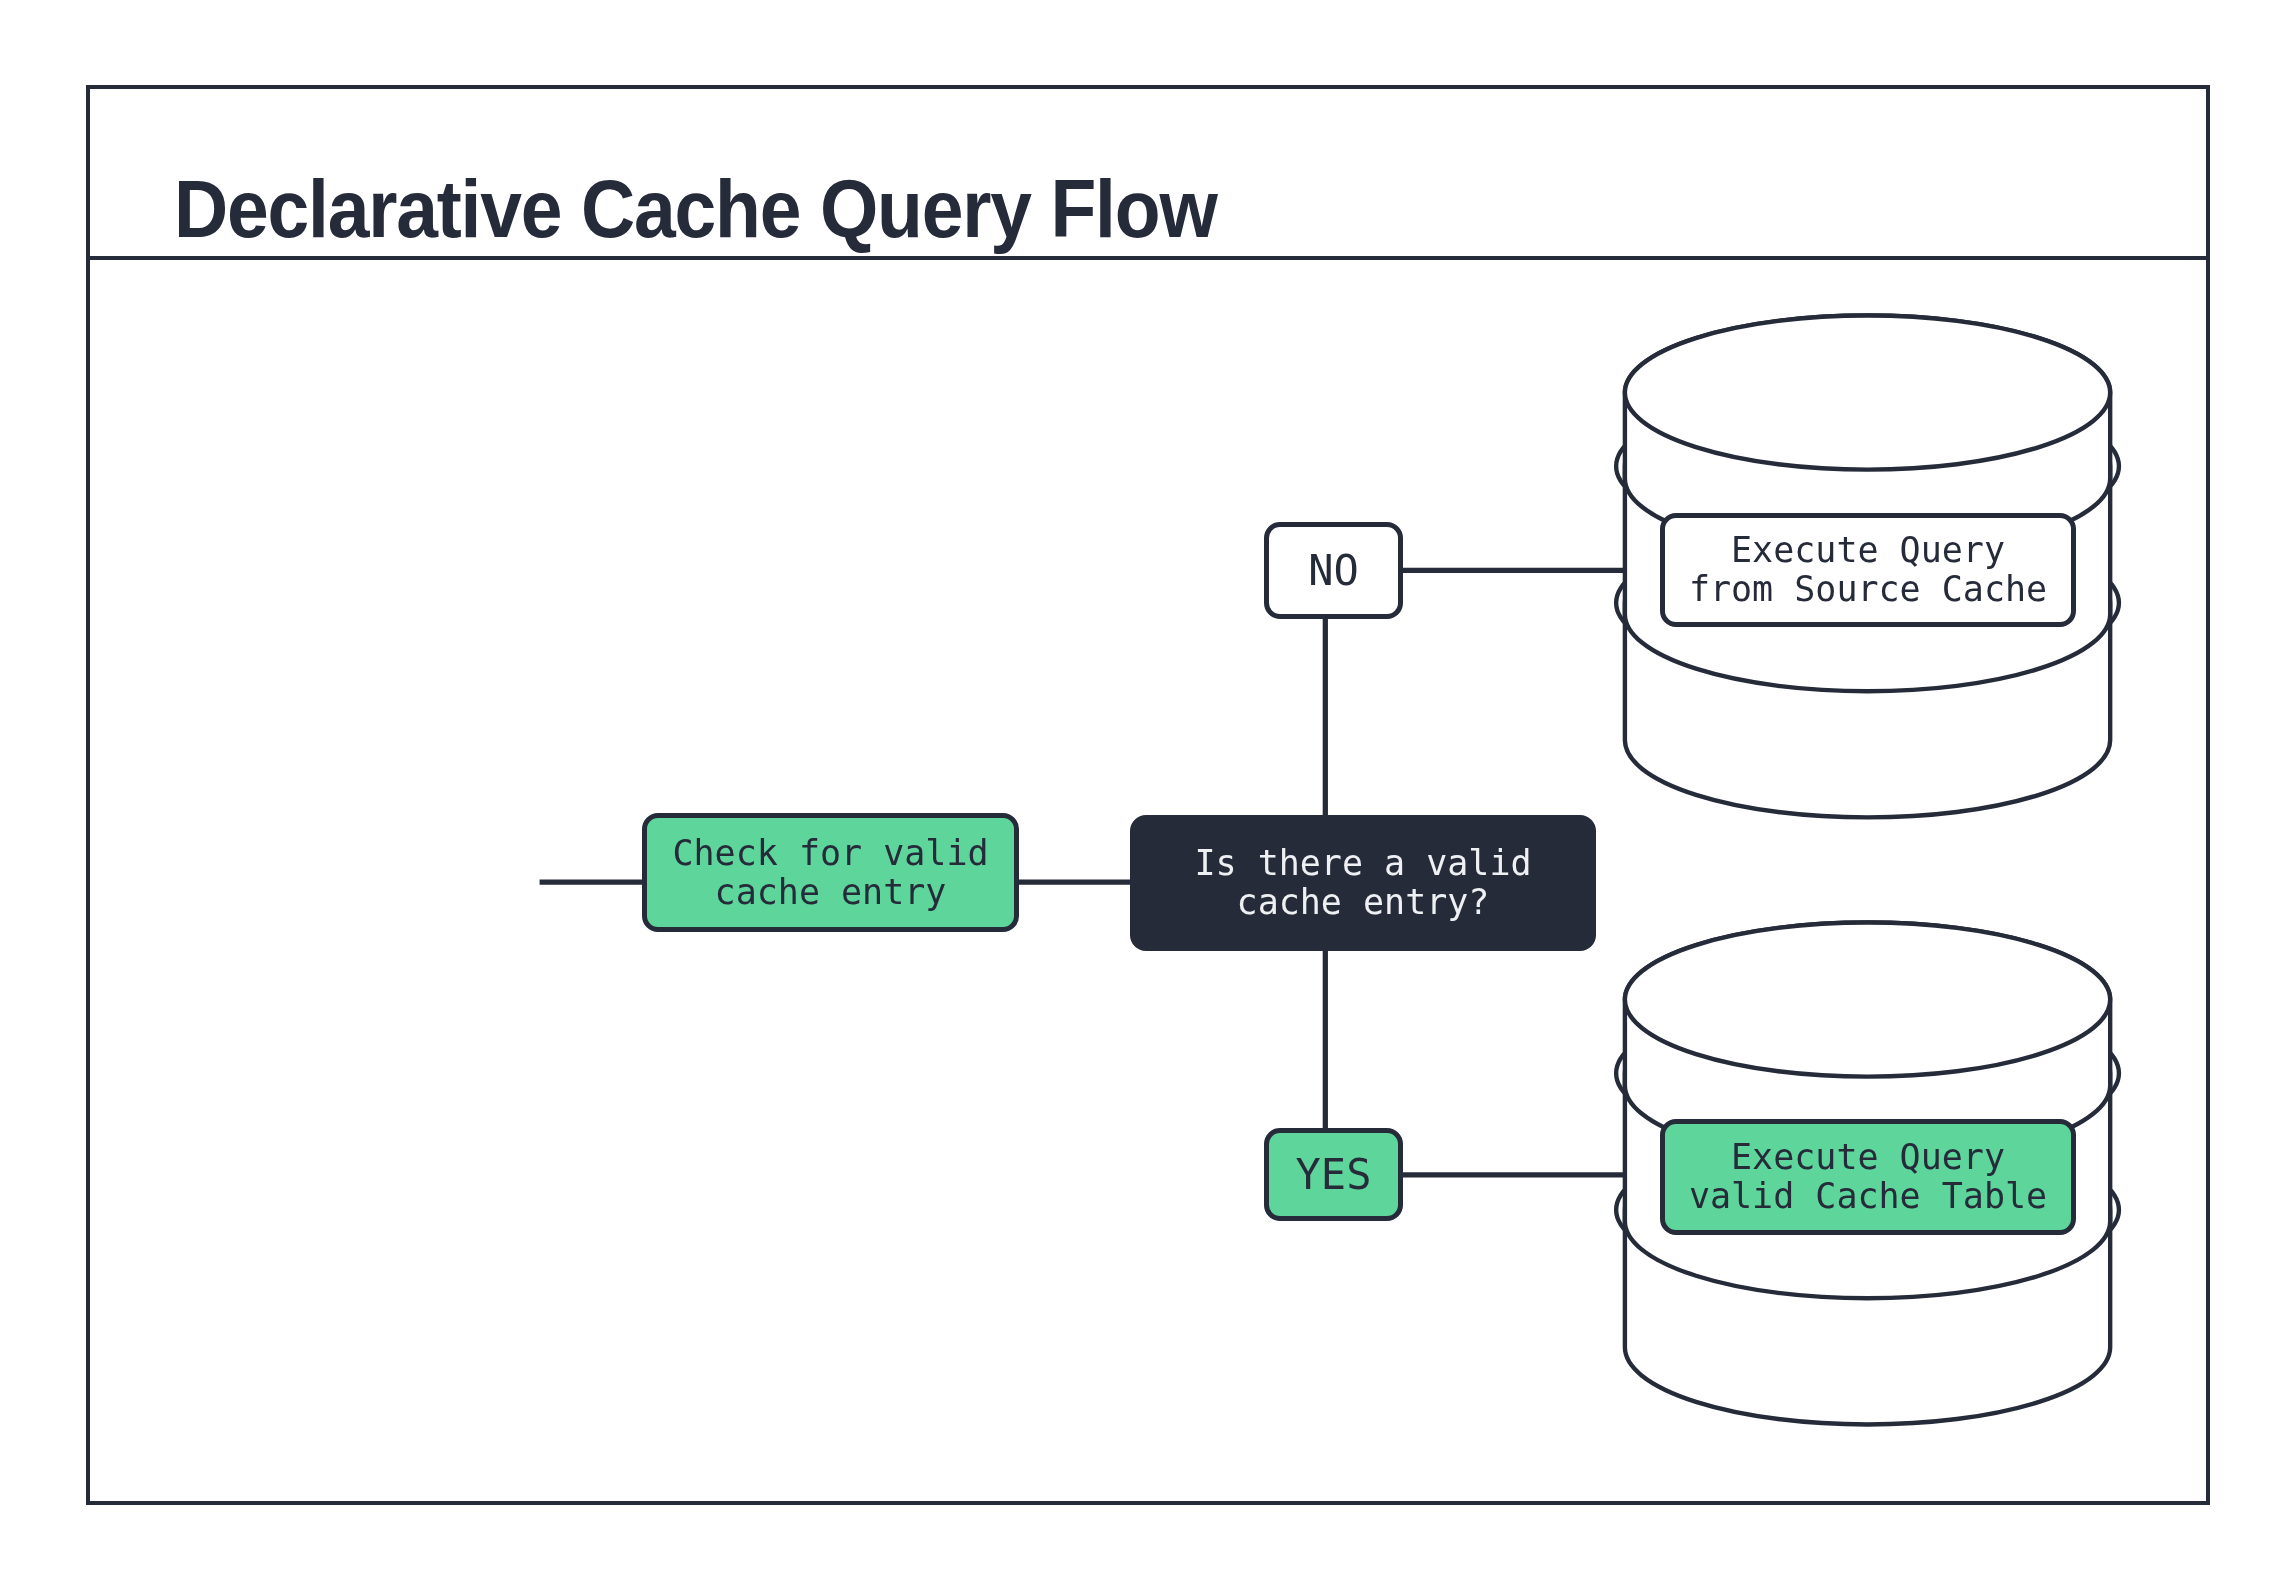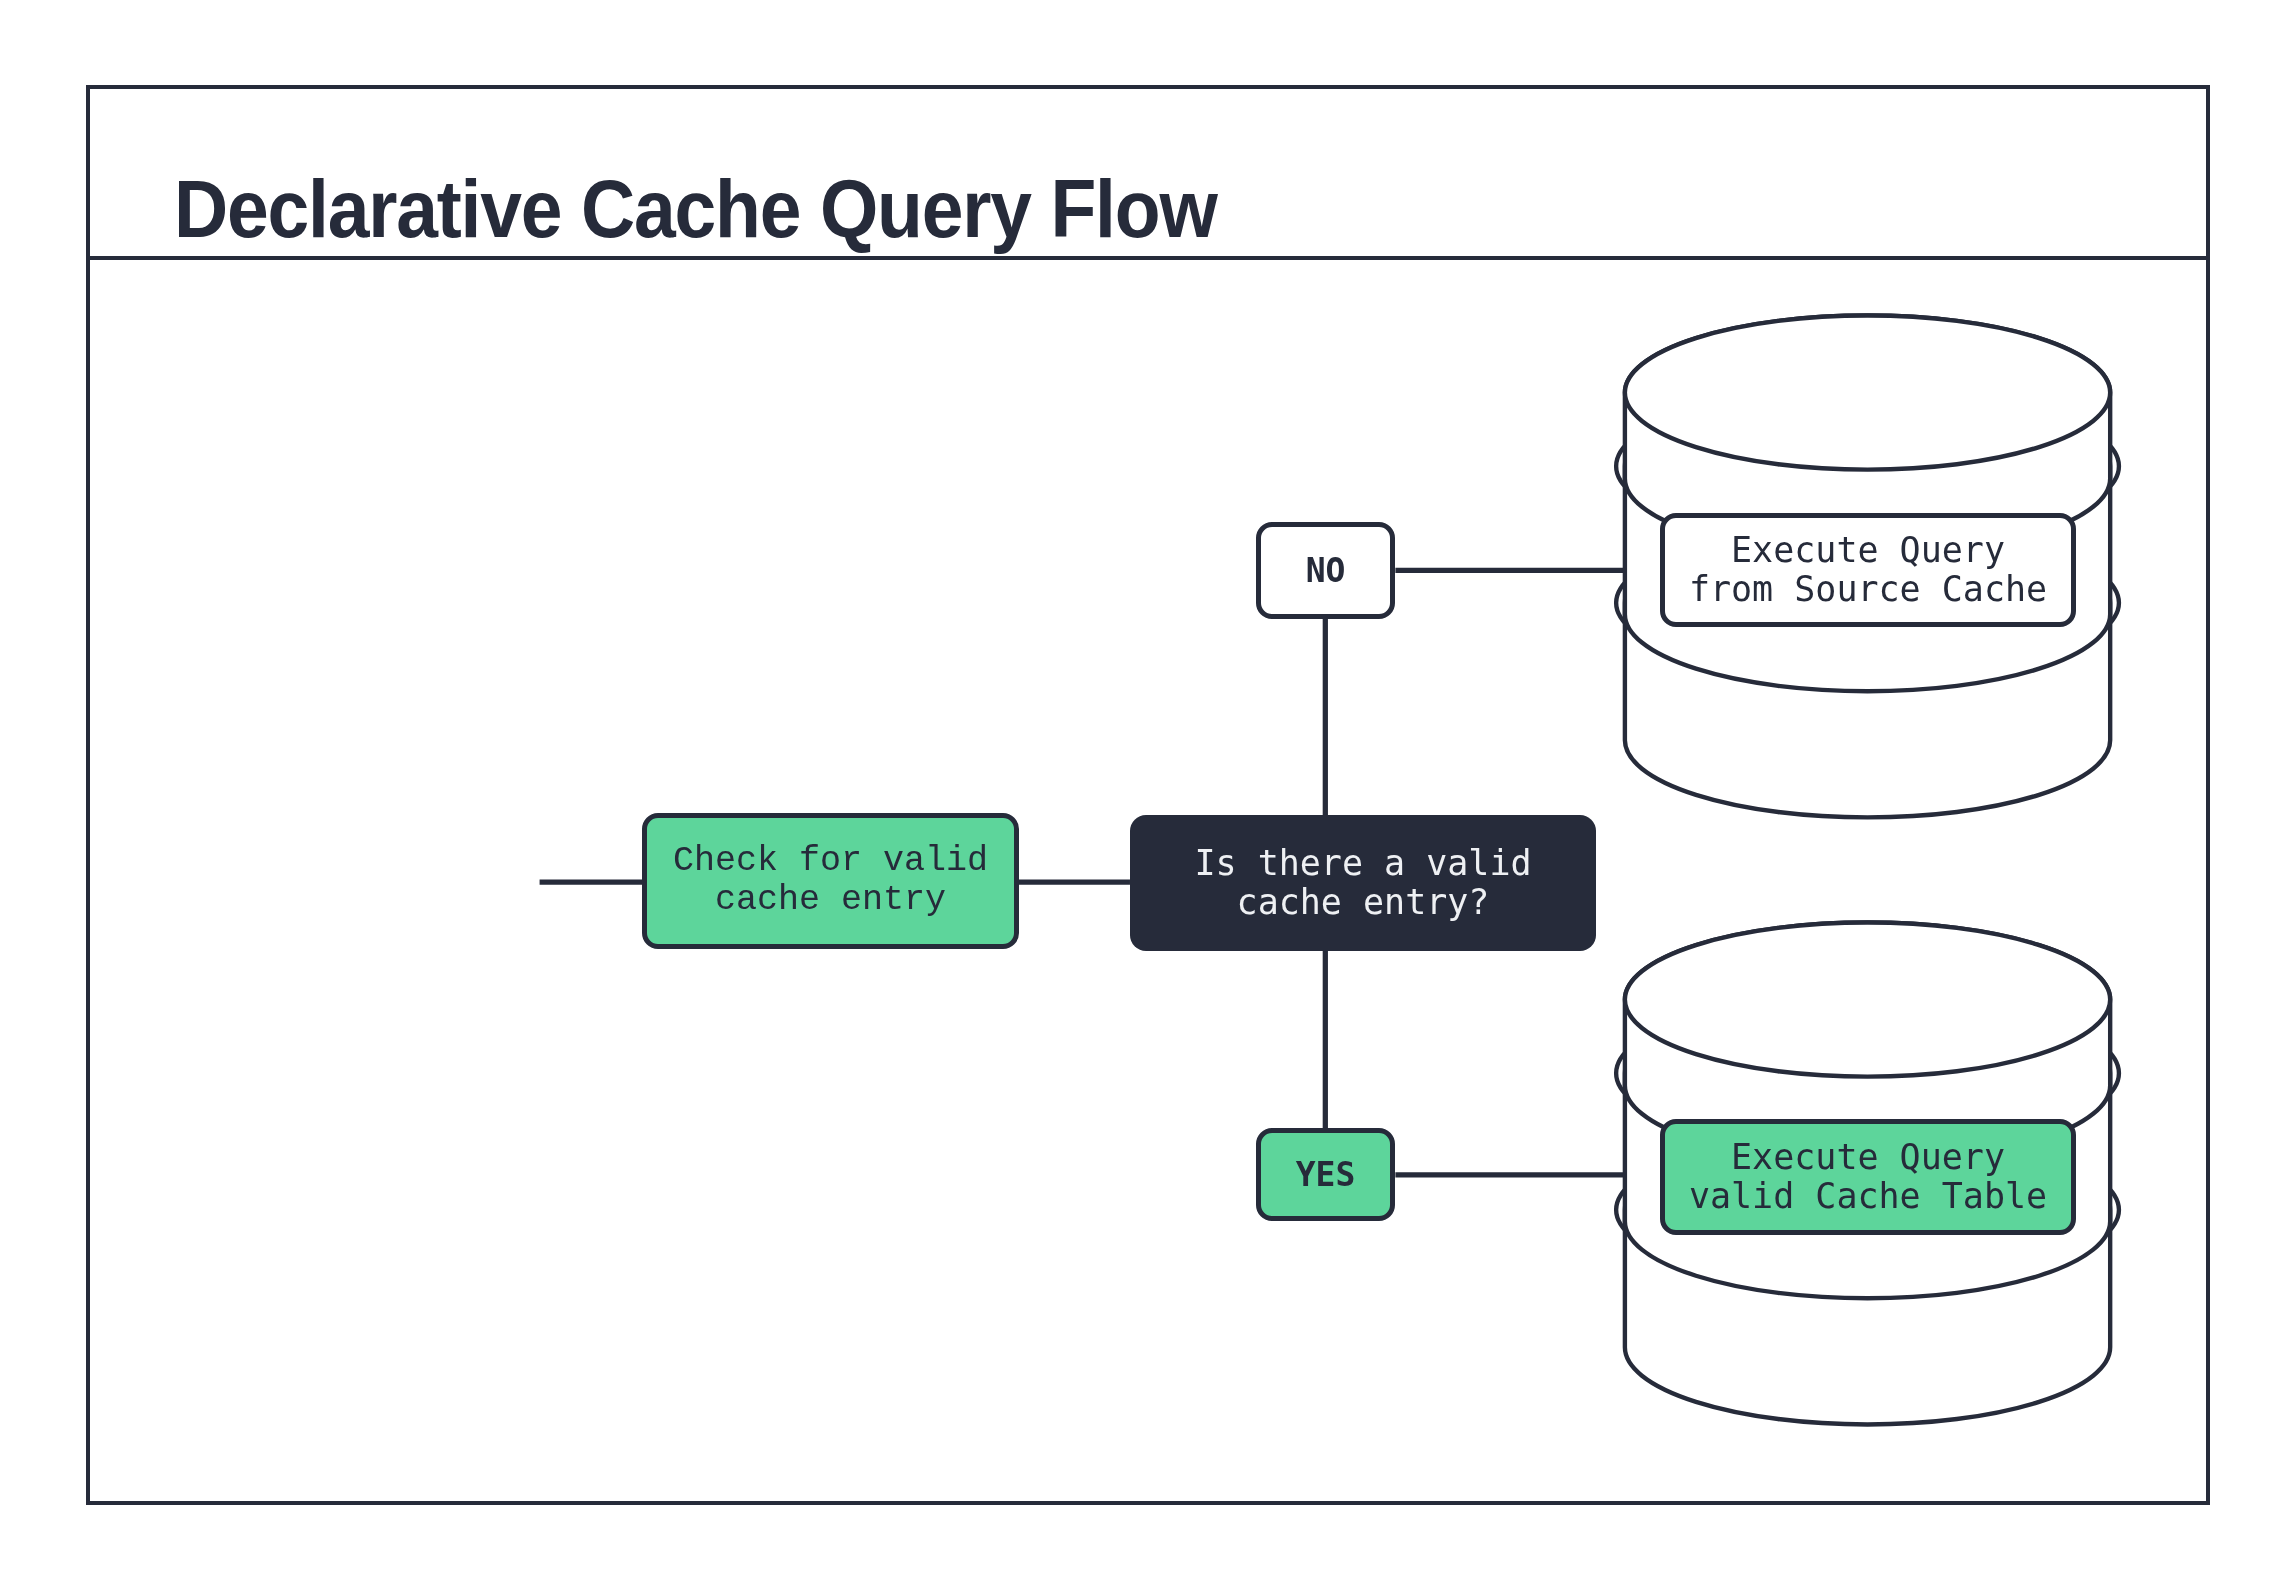--- a/index.html
+++ b/index.html
@@ -61,23 +61,23 @@
     justify-content: center;
     text-align: center;
     font-size: 35px;
     line-height: 39px;
     border-radius: 16px;
     white-space: nowrap;
   }
   .node.dark  { background: var(--dark); color: var(--light); }
   .node.green { background: var(--green); border: 5.3px solid var(--dark); color: var(--dark); }
   .node.white { background: var(--bg); border: 5.3px solid var(--dark); color: var(--dark); }
-  .node.tag   { font-size: 33px; font-weight: bold; }
+  .node.tag   { font-size: 42px; font-weight: normal; margin-left: 8px; }
   #node-query-request   { left: 178px;  top: 838px;  width: 362px; height: 91px; }
-  #node-check-cache     { left: 642px;  top: 813px;  width: 377px; height: 136px; font-family: Liberation Mono, monospace; }
+  #node-check-cache     { left: 642px;  top: 813px;  width: 377px; height: 119px; }
   #node-decision        { left: 1130px; top: 815px;  width: 466px; height: 136px; }
   #node-branch-no       { left: 1256px; top: 522px;  width: 139px; height: 97px; }
   #node-branch-yes      { left: 1256px; top: 1128px; width: 139px; height: 93px; justify-content: center; }
   #node-execute-source  { left: 1660px; top: 513px;  width: 416px; height: 114px; }
   #node-execute-cache   { left: 1660px; top: 1119px; width: 416px; height: 116px; }
 </style>
 </head>
 <body>
 
 <div class="canvas">

